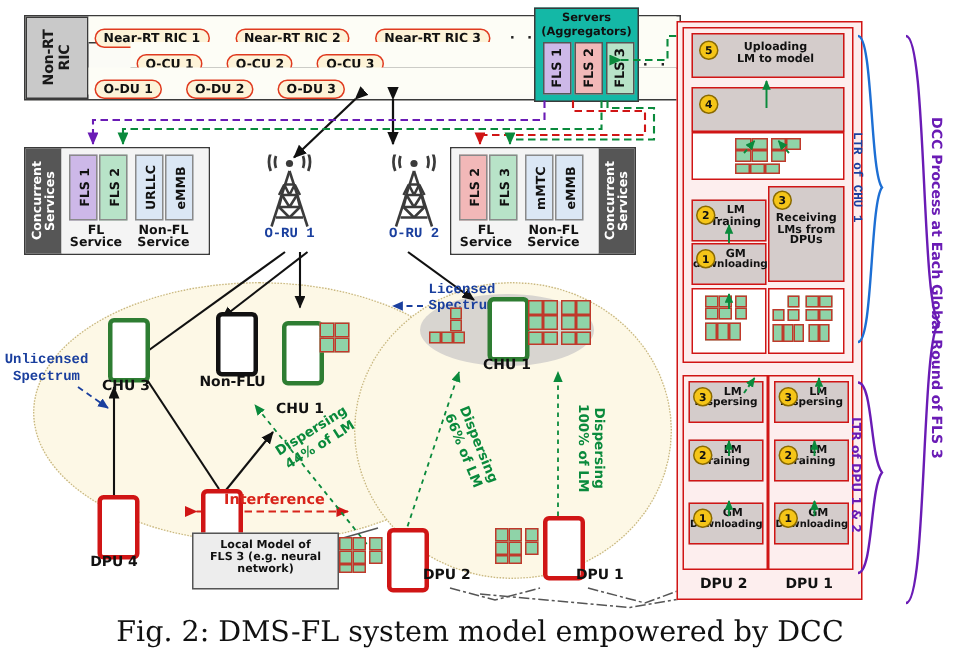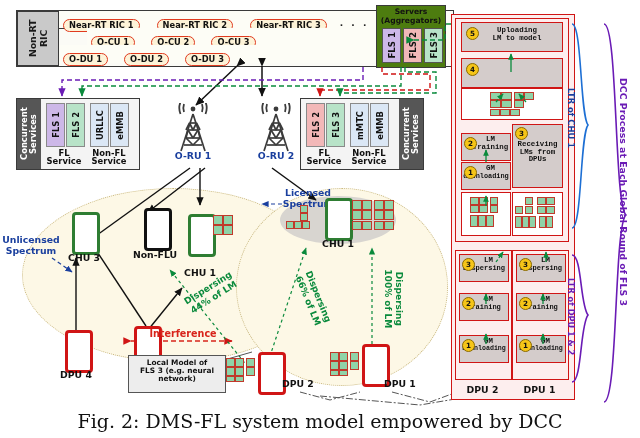--- a/index.html
+++ b/index.html
@@ -13,51 +13,51 @@
   
   #oran-block{left:16px;top:10px;width:436px;height:55px;border:1.6px solid #3a3a3a;background:#fbfbf6;}
   #nonrt{left:17px;top:11px;width:40px;height:53px;background:#c9c9c9;border:1.4px solid #3a3a3a;}
   #nonrt span{font-size:9.5px;font-weight:bold;color:#1a1a1a;letter-spacing:-.2px;}
   .oran-row{left:59px;width:392px;height:17px;border-bottom:1.3px solid #3a3a3a;background:#fdfdf6;}
   .pill{display:inline-block;border:1.3px solid #e03a1f;border-radius:9px;background:#fdf3d8;
         color:#111;font-size:8.3px;font-weight:bold;padding:1px 5px 1.5px 5px;line-height:1;}
   .dots{color:#222;font-size:9px;letter-spacing:2.5px;font-weight:bold;}
 
   
-  #servers{left:376px;top:5px;width:68px;height:61px;background:#4d7c0f;border:1.5px solid #3a3a3a;}
+  #servers{left:356px;top:5px;width:68px;height:61px;background:#14b8a6;border:1.5px solid #3a3a3a;}
   #servers .ttl{font-size:7.6px;font-weight:bold;color:#111;text-align:center;line-height:1.02;padding-top:1.5px;}
   .flsbox{width:17px;height:33px;border:1.2px solid #555;}
   .fls1{background:#cdb8e8;} .fls2{background:#f2b8b8;} .fls3{background:#b8e3c8;}
   .flsbox span{font-size:8.6px;font-weight:bold;color:#111;}
 
   
   .cs-wrap{height:70px;border:1.5px solid #3a3a3a;background:#f2f2f2;}
   .cs-grey{width:24px;background:#565656;}
   .cs-grey span{font-size:8.4px;font-weight:bold;color:#fff;}
   .svcbox{width:17px;height:42px;border:1px solid #8a8a8a;}
   .svc-u{background:#cdb8e8;} .svc-g{background:#b8e3c8;} .svc-r{background:#f2b8b8;}
   .svc-b{background:#dbe7f5;}
   .svcbox span{font-size:8.4px;font-weight:bold;color:#111;}
   .svclbl{font-size:8.4px;font-weight:bold;color:#111;text-align:center;line-height:1;}
 
   
   .lbl{font-size:9.3px;font-weight:bold;color:#111;}
-  .blue{color:#1a3f9e;}
+  .blue{color:#1a3f9e;font-family:Liberation Mono, monospace;}
   .green{color:#0a8a3c;}
   .red{color:#d8241b;}
   .purple{color:#6a1bb5;}
 
   
   .phone{border-radius:4px;background:#fff;}
 
   
   #dcc-panel{left:451px;top:14px;width:122px;height:384px;background:#fdeeee;border:1.5px solid #d01515;}
   .chu-outer{background:#fdeeee;border:1.5px solid #d01515;}
   .stepbox{background:#d4cccb;border:1.4px solid #d01515;}
-  .stepbox .txt{font-size:7.4px;font-weight:bold;color:#111;line-height:1.03;text-align:center;font-family:Liberation Mono, monospace;}
+  .stepbox .txt{font-size:7.4px;font-weight:bold;color:#111;line-height:1.03;text-align:center;}
   .num{width:11px;height:11px;border-radius:50%;background:#f5c518;border:1.2px solid #8a6a00;
        font-size:7.2px;font-weight:bold;color:#111;display:flex;align-items:center;justify-content:center;}
   .modelbox{background:#fff;border:1.3px solid #d01515;}
 
   
   .cell{background:#8fd3a8;border:1px solid #c0392b;box-sizing:border-box;}
 
   
   #callout{left:128px;top:355px;width:96px;height:36px;background:#ededed;border:1.3px solid #555;}
   #callout .t{font-size:7.4px;font-weight:bold;color:#111;line-height:1.1;text-align:center;}

